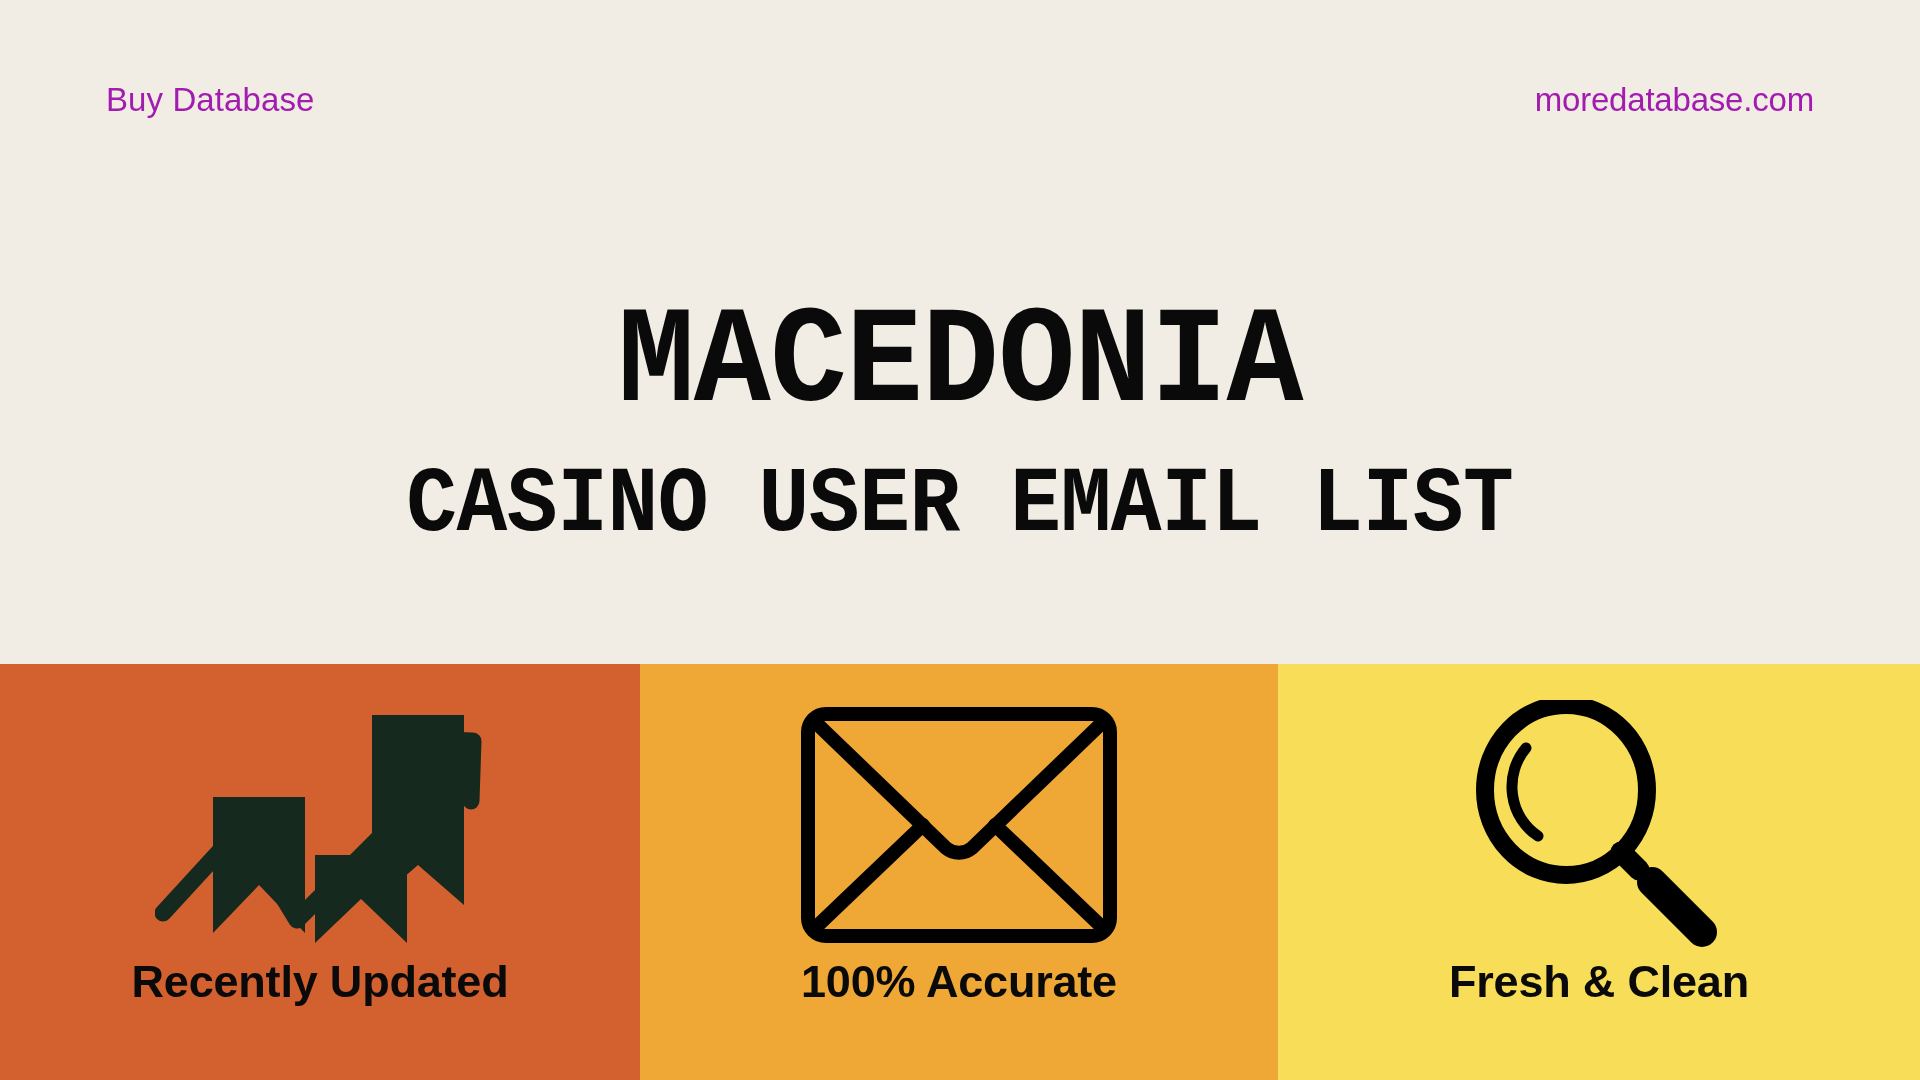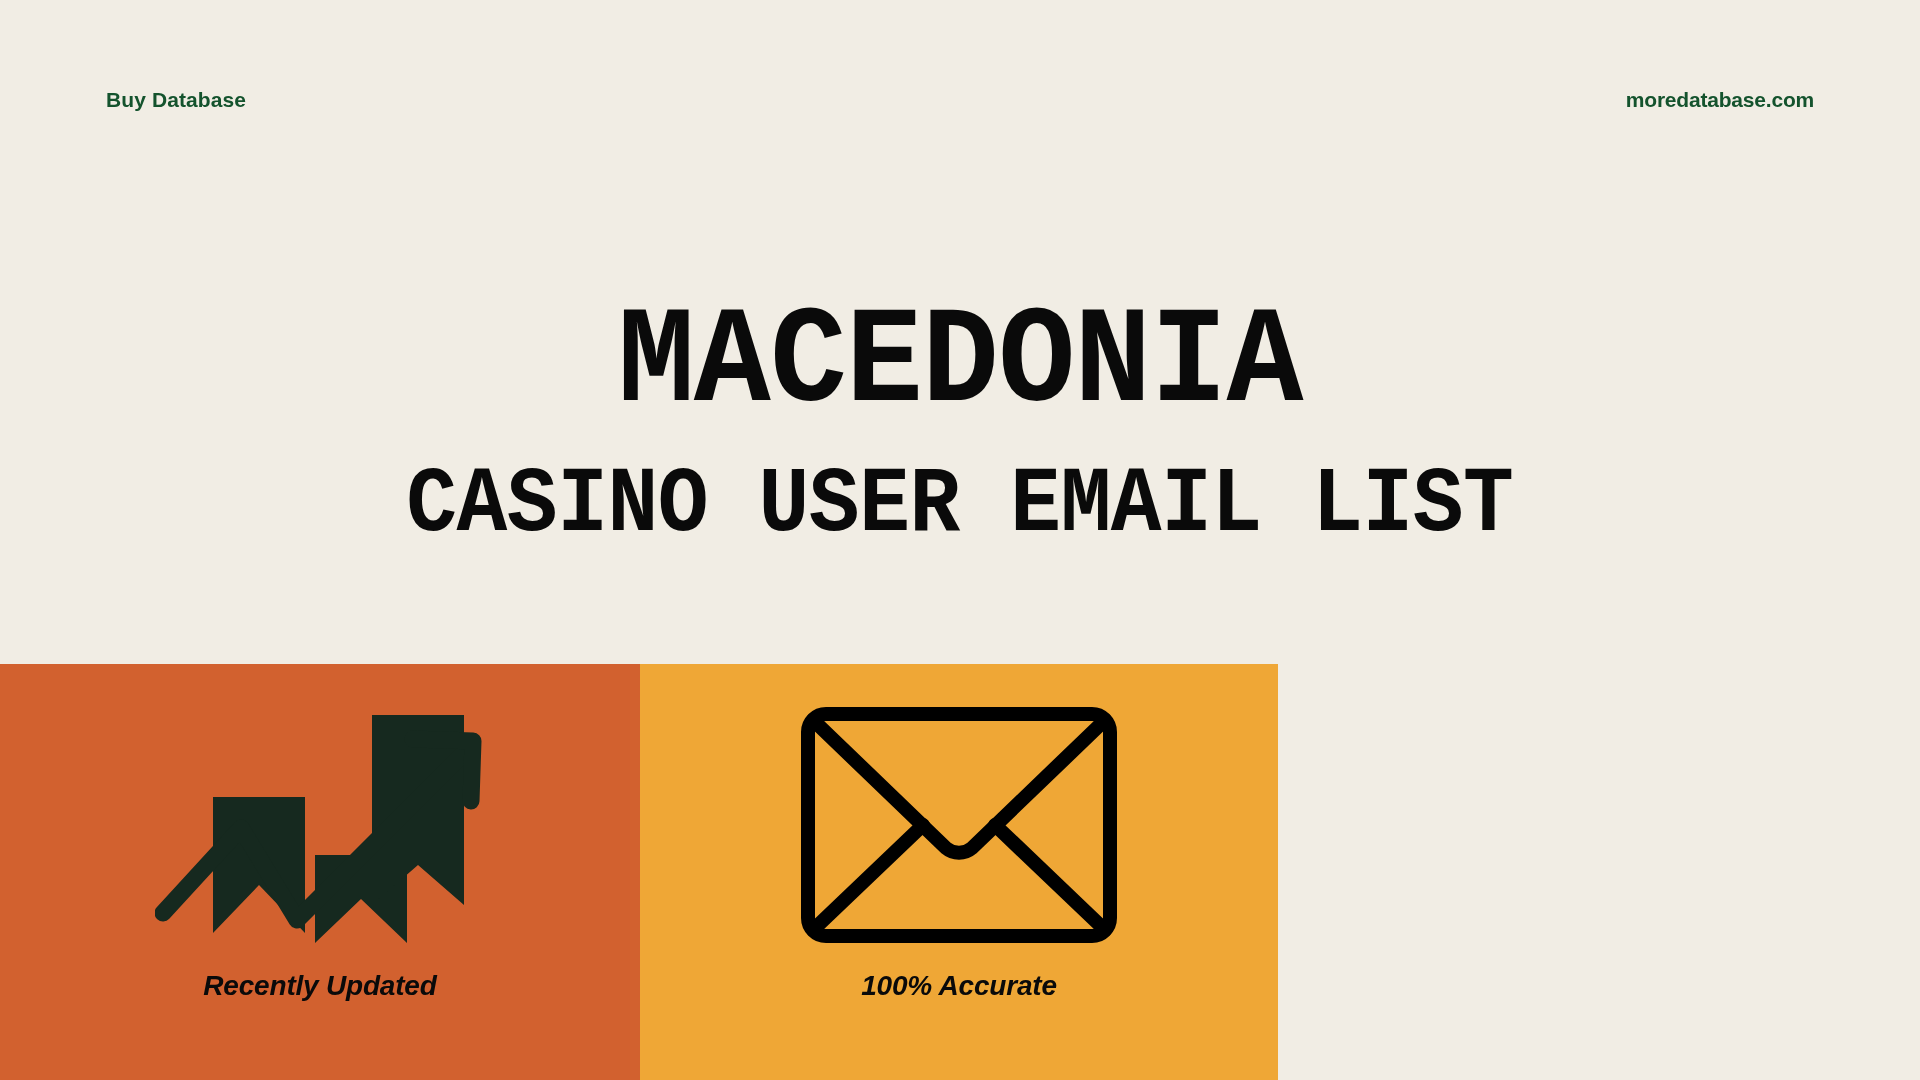--- a/index.html
+++ b/index.html
@@ -22,23 +22,23 @@
   .header {
     position:absolute;
     top:0; left:0; right:0;
     height:200px;
     display:flex;
     align-items:center;
     justify-content:space-between;
     padding:0 106px;
   }
   .brand-left, .brand-right {
-    font-size:21px;
-    font-weight:bold;
-    color:#14532d;
+    font-size:33px;
+    font-weight:normal;
+    color:#a21caf;
     letter-spacing:0.1px;
     white-space:nowrap;
   }
   .brand-right { letter-spacing:-0.2px; }
 
   
   .hero {
     position:absolute;
     top:200px; left:0; right:0;
     height:464px;
@@ -92,27 +92,26 @@
   .panel-c { width:642px; background:#F7DD58; }
 
   .icon-wrap {
     height:250px;
     margin-top:36px;
     display:flex;
     align-items:center;
     justify-content:center;
   }
   .panel-label {
-    font-size:28px;
+    font-size:45px;
     font-weight:bold;
     color:#0A0A0A;
     letter-spacing:-0.2px;
-    margin-top:20px;
+    margin-top:6px;
     white-space:nowrap;
-    font-style:italic;
   }
   svg { display:block; }
 </style>
 </head>
 <body>
 
 <div id="poster">
 
   <div class="header">
     <div class="brand-left">Buy Database</div>
@@ -152,15 +151,32 @@
             <rect x="9" y="14" width="302" height="222" rx="18" ry="18"></rect>
             <path d="M14 20 L147 148 a20 20 0 0 0 26 0 L306 20"></path>
             <path d="M14 230 L124 125"></path>
             <path d="M306 230 L196 125"></path>
           </g>
         </svg>
       </div>
       <div class="panel-label">100% Accurate</div>
     </div>
 
+    <div class="panel panel-c">
+      <div class="icon-wrap">
+        <svg width="260" height="250" viewBox="0 0 260 250" aria-hidden="true">
+          <g fill="none" stroke="#000000" stroke-linecap="round" stroke-linejoin="round">
+
+            <ellipse cx="97" cy="90" rx="81" ry="85" stroke-width="18"></ellipse>
+
+            <path d="M57 48 a55 58 0 0 0 12 88" stroke-width="11"></path>
+
+            <path d="M152 152 L170 170" stroke-width="21"></path>
+
+            <path d="M183 182 L233 232" stroke-width="30"></path>
+          </g>
+        </svg>
+      </div>
+      <div class="panel-label">Fresh &amp; Clean</div>
+    </div>
 
   </div>
 </div>
 
 </body></html>

